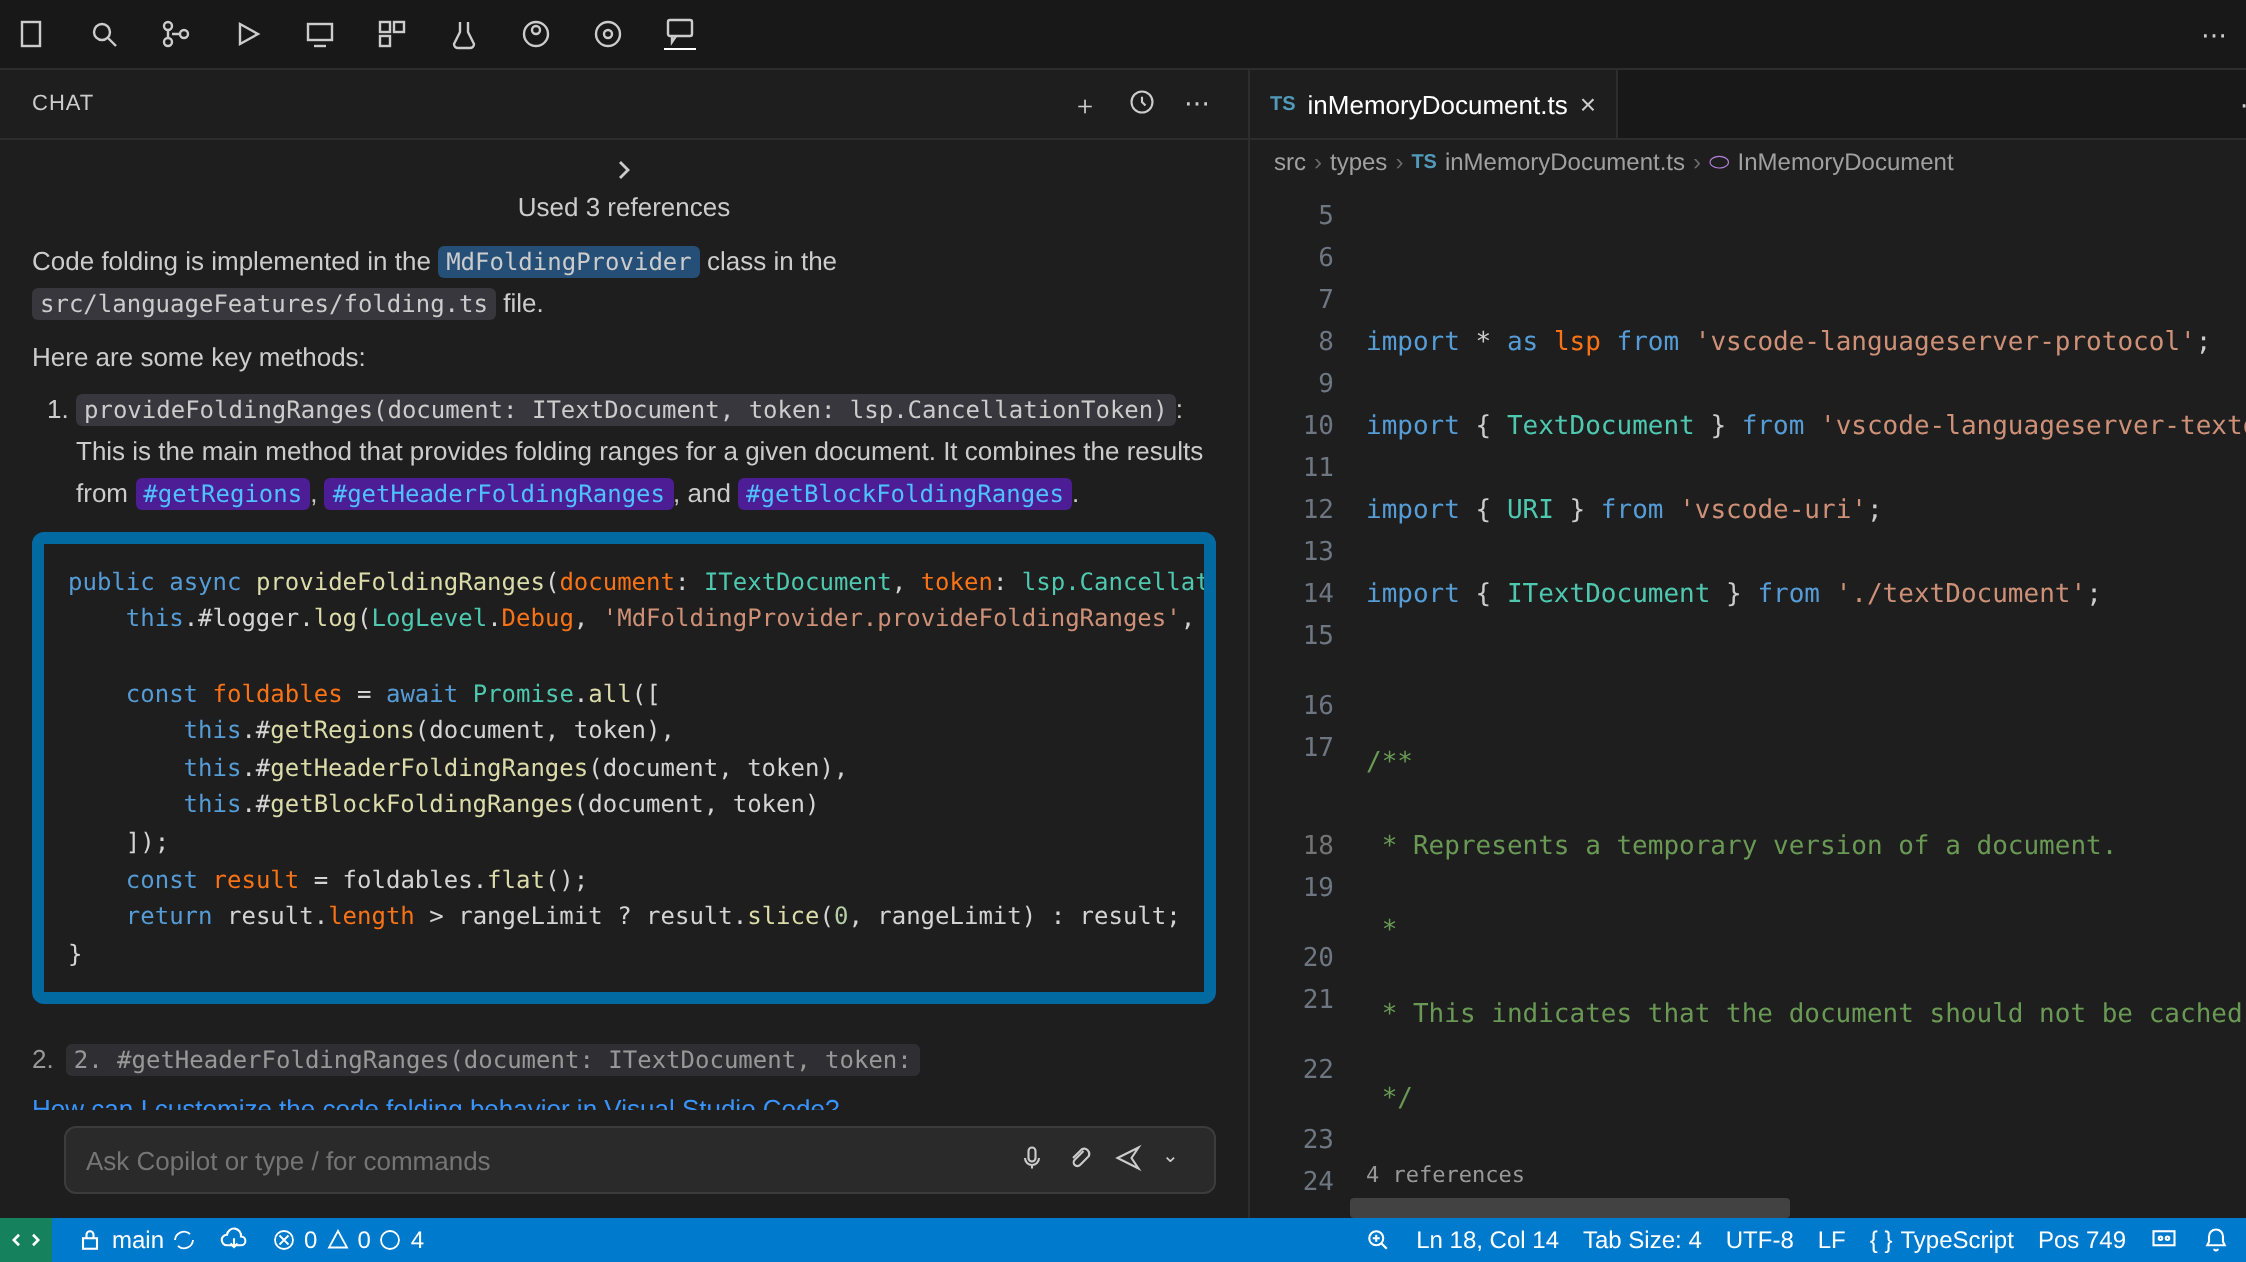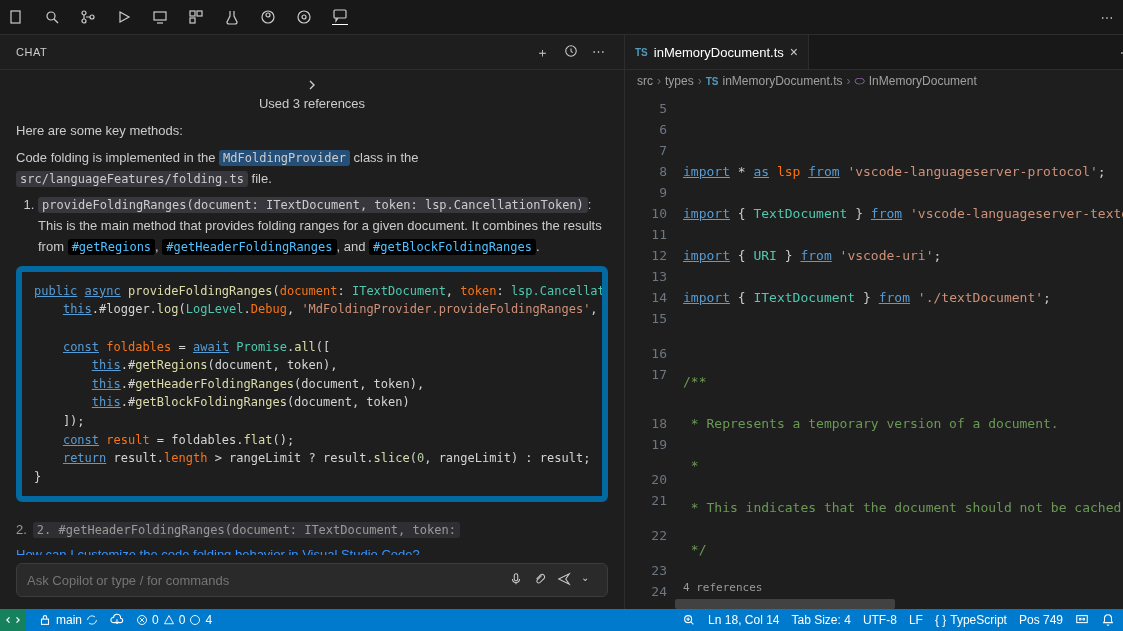--- a/index.html
+++ b/index.html
@@ -45,45 +45,45 @@
 .chat-body {
   flex: 1;
   overflow-y: hidden;
   padding: 10px 16px 4px 16px;
 }
 .refline { display:flex; align-items:center; gap:6px; font-size:13px; color:#cccccc; margin-bottom:10px;flex-direction:column;}
 .chev { width:10px; height:10px; }
 .body-text { color:#cccccc; line-height:1.6; margin-bottom:6px; }
 .pill { background:#37373d; padding:1px 4px; border-radius:3px; font-family: "Menlo","Consolas",monospace; font-size:12px; color:#cccccc;}
 .pill-blue { background:#264f78; }
-.pill-hash { color:#4fc1ff; background:#000000;}
+.pill-hash { color:#4fc1ff; background:#4c1d95;}
 .ol { margin: 6px 0 6px 22px; }
 .ol li { margin-bottom:4px; line-height:1.6; }
 .code-block {
   margin-top: 8px;
   background: #1e1e1e;
   border: 6px solid #0369a1;
   border-radius: 6px;
   padding: 10px 12px;
   font-family: "Menlo","Consolas",monospace;
   font-size: 12px;
   line-height: 1.55;
   white-space: pre;
   overflow: hidden;
   color:#d4d4d4;
 }
-.kw { color:#569cd6;text-decoration:underline; }
+.kw { color:#569cd6; }
 .fn { color:#dcdcaa; }
 .str { color:#ce9178; }
 .typ { color:#4ec9b0; }
 .num { color:#b5cea8; }
 .prop { color:#f97316; }
 .faded-li { margin-top:20px; opacity:0.7; }
 .suggestion { color:#3794ff; margin-top:10px; cursor:pointer; }
-.chat-input-wrap { padding: 8px 16px 12px 16px; }
+.chat-input-wrap { padding: 8px 16px 12px 32px; }
 .chat-input {
   background:#2a2a2a;
   border:1px solid #3c3c3c;
   border-radius:6px;
   display:flex;
   align-items:center;
   padding: 8px 10px;
   gap:8px;
 }
 .chat-input input {
@@ -233,26 +233,26 @@
     </div>
 
     <div class="chat-body">
       <div class="refline">
         <svg class="chev" viewBox="0 0 10 10" fill="none" stroke="#cccccc" stroke-width="1.4">
             <path d="M3 1l4 4-4 4"></path>
           </svg>
         <span>Used 3 references</span>
       </div>
 
-      <p class="body-text">Here are some key methods:</p>
-
       <p class="body-text">
         <span>Code folding is implemented in the </span><span class="pill pill-blue">MdFoldingProvider</span><span> class in the </span><br>
         <span class="pill">src/languageFeatures/folding.ts</span><span> file.</span>
       </p>
+
+      <p class="body-text">Here are some key methods:</p>
 
       <ol class="ol">
         <li>
           <span class="pill">provideFoldingRanges(document: ITextDocument, token: lsp.CancellationToken)</span><span>:</span>
           <div class="body-text">
             <span>This is the main method that provides folding ranges for a given document. It combines the results from </span><span class="pill pill-hash">#getRegions</span><span>, </span><span class="pill pill-hash">#getHeaderFoldingRanges</span><span>, and </span><span class="pill pill-hash">#getBlockFoldingRanges</span><span>.</span>
           </div>
         </li>
       </ol>
 

